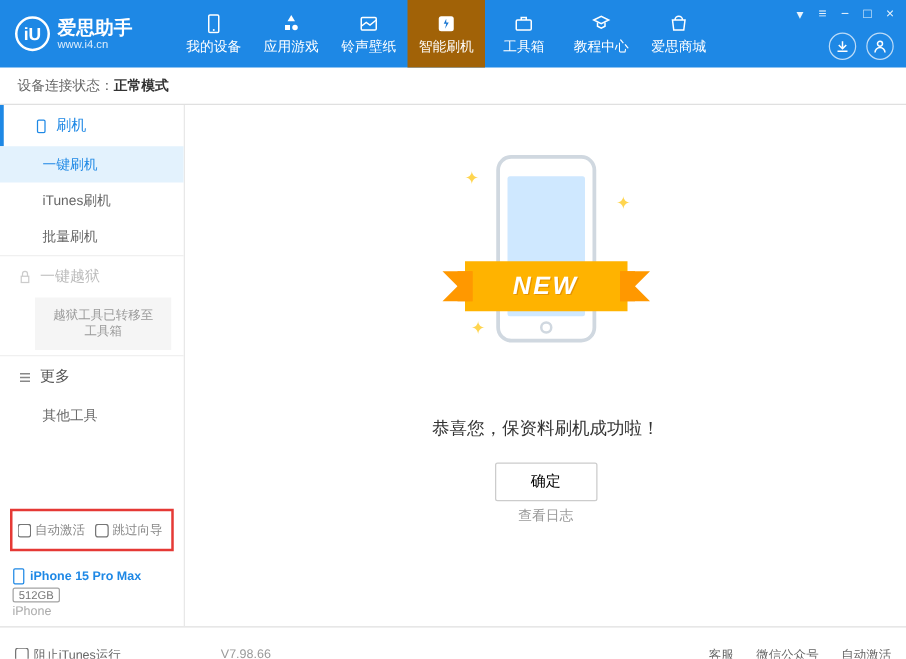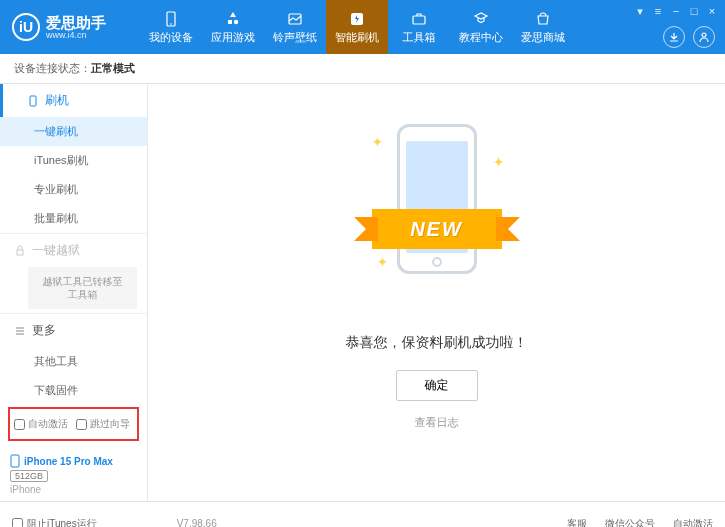--- a/index.html
+++ b/index.html
@@ -48,21 +48,21 @@
 .phone-home { position: absolute; bottom: 4px; left: 50%; transform: translateX(-50%); width: 10px; height: 10px; border: 2px solid #d0d8e0; border-radius: 50%; }
 .ribbon { position: absolute; top: 95px; left: -5px; right: -5px; height: 40px; background: #ffb300; display: flex; align-items: center; justify-content: center; }
 .ribbon::before, .ribbon::after { content: ''; position: absolute; top: 8px; width: 0; height: 0; border: 12px solid #ff9800; }
 .ribbon::before { left: -18px; border-left-color: transparent; }
 .ribbon::after { right: -18px; border-right-color: transparent; }
 .ribbon-text { color: #fff; font-weight: bold; font-style: italic; font-size: 20px; letter-spacing: 2px; text-shadow: 1px 1px 0 #e69500; }
 .sparkle { position: absolute; color: #ffd54f; font-size: 14px; }
 .s1 { top: 20px; left: -5px; } .s2 { top: 40px; right: -8px; } .s3 { top: 140px; left: 0; }
 .success-text { font-size: 14px; color: #333; margin: 12px 0 18px; }
 .ok-btn { padding: 6px 28px; border: 1px solid #ccc; background: #fff; font-size: 12px; cursor: pointer; border-radius: 2px; }
-.log-link { margin-top: 14px; font-size: 11px; color: #999; cursor: pointer; }
+.log-link { margin-top: 4px; font-size: 11px; color: #999; cursor: pointer; }
 
 
 .footer { height: 44px; border-top: 1px solid #e0e0e0; display: flex; align-items: center; padding: 0 12px; font-size: 10px; color: #666; }
 .footer-left { display: flex; align-items: center; gap: 4px; }
 .footer-left input { width: 11px; height: 11px; }
 .footer-spacer { flex: 1; }
 .footer-item { margin-left: 18px; cursor: pointer; }
 .version { margin-left: 80px; color: #999; }
 
 svg { display: block; }
@@ -173,42 +173,40 @@
   <div class="sidebar">
     <div class="side-section">
       <div class="side-header active">
         <svg width="12" height="12">
             <rect x="3" y="1" width="6" height="10" rx="1" fill="none" stroke="#1e88e5" stroke-width="1"></rect>
           </svg>
         <span>刷机</span>
       </div>
       <div class="side-item active">一键刷机</div>
       <div class="side-item">iTunes刷机</div>
-      <div class="side-item">专业刷机</div>
       <div class="side-item">批量刷机</div>
     </div>
     <div class="side-section">
       <div class="side-header" style="color:#bbb;">
         <svg width="12" height="12">
             <rect x="3" y="5" width="6" height="5" fill="none" stroke="#ccc"></rect>
             <path d="M4 5 v-2 a2 2 0 0 1 4 0 v2" fill="none" stroke="#ccc"></path>
           </svg>
         <span>一键越狱</span>
       </div>
       <div class="side-note">越狱工具已转移至工具箱</div>
     </div>
     <div class="side-section" style="border-bottom:none;">
       <div class="side-header">
         <svg width="12" height="12">
             <path d="M2 3 h8 M2 6 h8 M2 9 h8" stroke="#888" stroke-width="1.2"></path>
           </svg>
         <span>更多</span>
       </div>
       <div class="side-item">其他工具</div>
-      <div class="side-item">下载固件</div>
     </div>
 
     <div class="checkbox-row">
       <label class="cb">
           <input type="checkbox" style="">
           <span>自动激活</span>
         </label>
       <label class="cb">
           <input type="checkbox" style="">
           <span>跳过向导</span>

